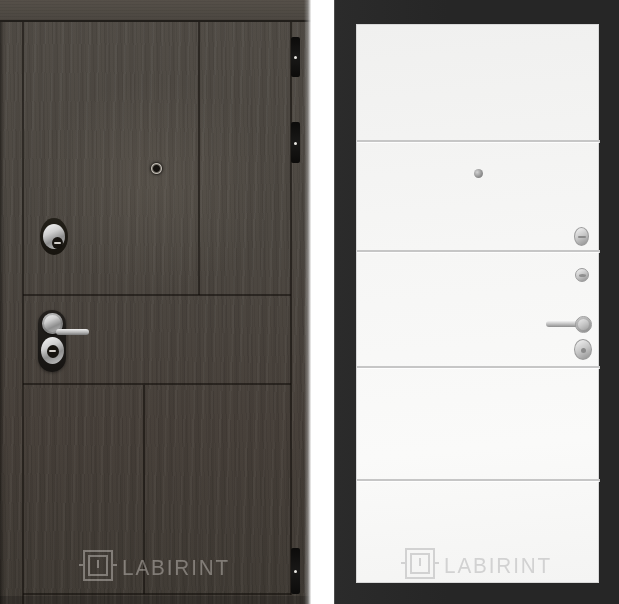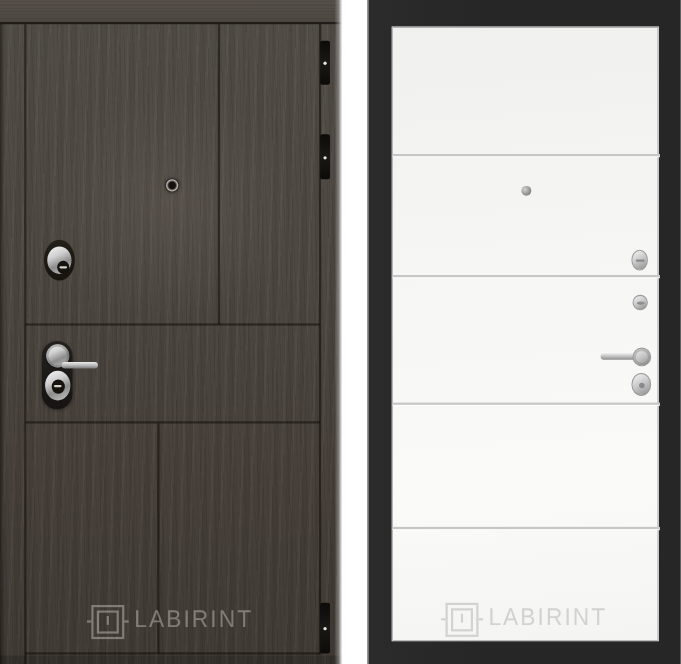--- a/index.html
+++ b/index.html
@@ -65,21 +65,21 @@
   .handle-esc{position:absolute;left:38px;top:310px;width:28px;height:62px;border-radius:14px;
     background:linear-gradient(180deg,#24211e,#161412);box-shadow:0 1px 3px rgba(0,0,0,0.4);}
   .handle-rosette{position:absolute;left:42px;top:313px;width:21px;height:21px;border-radius:50%;
     box-shadow:inset 0 0 0 2px rgba(90,90,90,0.35), 0 1px 2px rgba(0,0,0,0.5);}
   .handle-lever{position:absolute;left:56px;top:329px;width:33px;height:5.5px;
     border-radius:3px;background:linear-gradient(180deg,#efefef,#b5b5b5 55%,#787878);}
   .handle-cyl{position:absolute;left:41px;top:337px;width:23px;height:27px;border-radius:50%;}
   .handle-cyl .keyway{left:5.5px;top:7.5px;width:12px;height:13px;}
   .handle-cyl .keyslot{left:8px;top:13px;width:7px;height:2px;}
   
-  .watermark{position:absolute;display:flex;align-items:flex-start;gap:9px;}
+  .watermark{position:absolute;display:flex;align-items:flex-end;gap:9px;}
   .wm-left{left:83px;top:550px;color:rgba(219,215,209,0.42);}
   .wm-right{left:48px;top:523px;color:#d2d2d2;}
   .wm-text{font-size:22px;letter-spacing:2px;font-weight:400;transform:scaleX(0.94);transform-origin:left center;white-space:nowrap;}
   .lab-icon{position:relative;width:30px;height:31px;border:2px solid currentColor;box-sizing:border-box;flex:0 0 auto;}
   .lab-icon::before{content:'';position:absolute;left:-6px;top:12px;width:4px;height:2px;background:currentColor;}
   .lab-icon::after{content:'';position:absolute;right:-6px;top:12px;width:4px;height:2px;background:currentColor;}
   .lab-icon .in1{position:absolute;inset:3px;border:2px solid currentColor;}
   .lab-icon .tick{position:absolute;left:50%;top:8px;width:2px;height:8px;background:currentColor;transform:translateX(-50%);}
   
   .gap{position:absolute;left:311px;top:0;width:23px;height:604px;background:#ffffff;}

